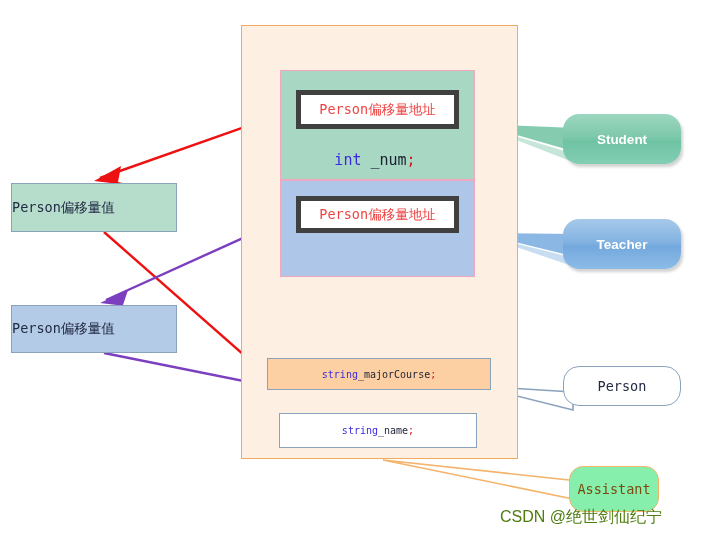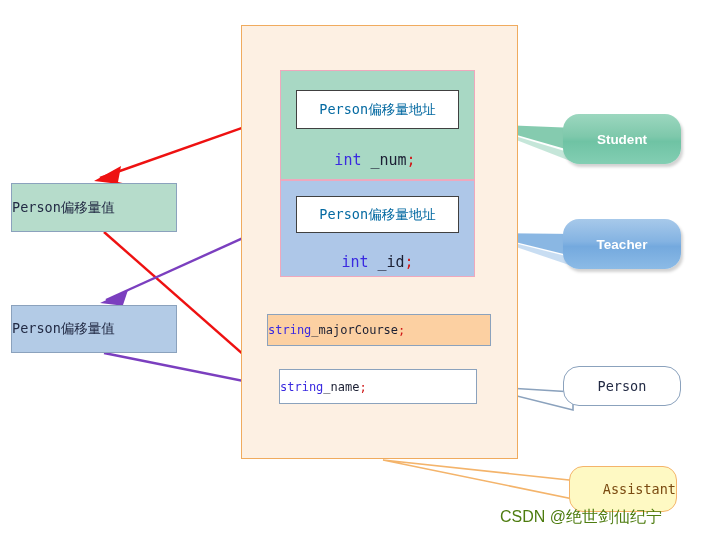--- a/index.html
+++ b/index.html
@@ -56,27 +56,27 @@
     width: 195px;
     height: 97px;
     background: #aec7e8;
   }
 
   
   .addr-cell {
     position: absolute;
     box-sizing: border-box;
     background: #ffffff;
-    border: 1px solid #404040;
+    border: 5px solid #404040;
     display: flex;
     align-items: center;
     justify-content: center;
     font-family: "DejaVu Sans Mono", "Liberation Mono", monospace;
     font-size: 13.5px;
-    color: #0369a1;
+    color: #ef4444;
     letter-spacing: 0px;
     white-space: nowrap;
   }
   .addr-student { left: 296px; top: 90px;  width: 163px; height: 39px; }
   .addr-teacher { left: 296px; top: 196px; width: 163px; height: 37px; }
 
   
   .field-line {
     position: absolute;
     text-align: center;
@@ -91,23 +91,25 @@
   .ident { color: #1b1f33; }
   .semi  { color: #d01818; }
   .kw-str { color: #3a2ae0; }
 
   
   .member-row {
     position: absolute;
     box-sizing: border-box;
     display: flex;
     align-items: center;
-    font-family: "DejaVu Sans Mono", "Liberation Mono", monospace;
-    font-size: 12px;
-    white-space: nowrap;
+    justify-content: center;
+    font-family: "DejaVu Sans Mono", "Liberation Mono", monospace;
+    font-size: 10px;
+    white-space: nowrap;
+    margin-top: 44px;
   }
   .row-major {
     left: 267px;
     top: 314px;
     width: 224px;
     height: 32px;
     background: #fcd0a2;
     border: 1px solid #8ba2bd;
   }
   .row-name {
@@ -170,28 +172,27 @@
   }
   .callout-person {
     left: 563px; top: 366px; width: 118px; height: 40px;
     background: #ffffff;
     border: 1.5px solid #8ba2bd;
     color: #222a44;
     font-family: "DejaVu Sans Mono", "Liberation Mono", monospace;
     font-size: 13.5px;
   }
   .callout-assistant {
-    left: 569px; top: 466px; width: 108px; height: 46px;
-    background: #fef9c3;
+    left: 569px; top: 466px; width: 90px; height: 46px;
+    background: #86efac;
     border: 1.5px solid #f4b46b;
     color: #7a4a10;
     font-family: "DejaVu Sans Mono", "Liberation Mono", monospace;
     font-size: 13.5px;
     border-radius: 14px;
-    justify-content: flex-end;
   }
 
   
   .watermark {
     position: absolute;
     left: 500px;
     top: 507px;
     font-family: "Liberation Sans", sans-serif;
     font-size: 16px;
     color: #4d7c0f;
@@ -235,23 +236,20 @@
     <span>Person偏移量地址</span>
   </div>
   <div class="field-line field-num">
     <span class="kw">int</span><span class="ident"> _num</span><span class="semi">;</span>
   </div>
 
   <div class="block block-teacher"></div>
   <div class="addr-cell addr-teacher">
     <span>Person偏移量地址</span>
   </div>
-  <div class="field-line field-id">
-    <span class="kw">int</span><span class="ident"> _id</span><span class="semi">;</span>
-  </div>
 
   <div class="member-row row-major">
     <span class="kw-str">string</span>
       <span class="ident"> _majorCourse</span>
       <span class="semi">;</span>
   </div>
 
   <div class="member-row row-name">
     <span class="kw-str">string</span>
       <span class="ident"> _name</span>

